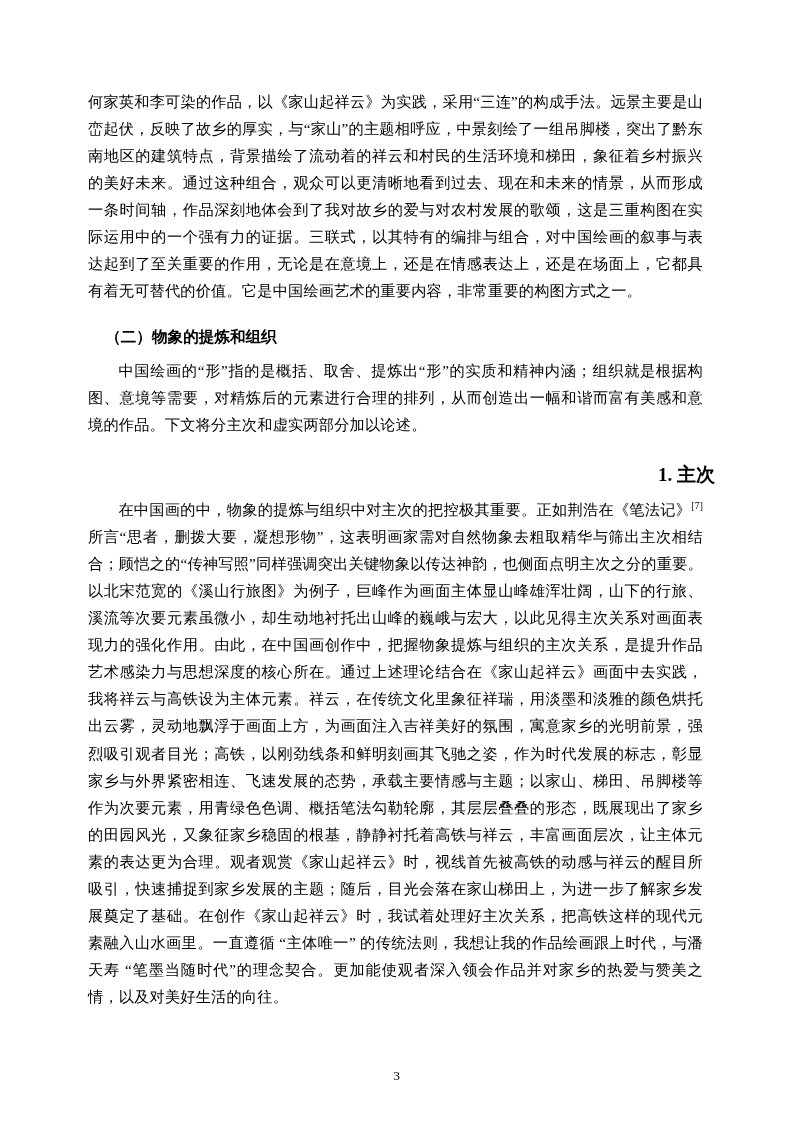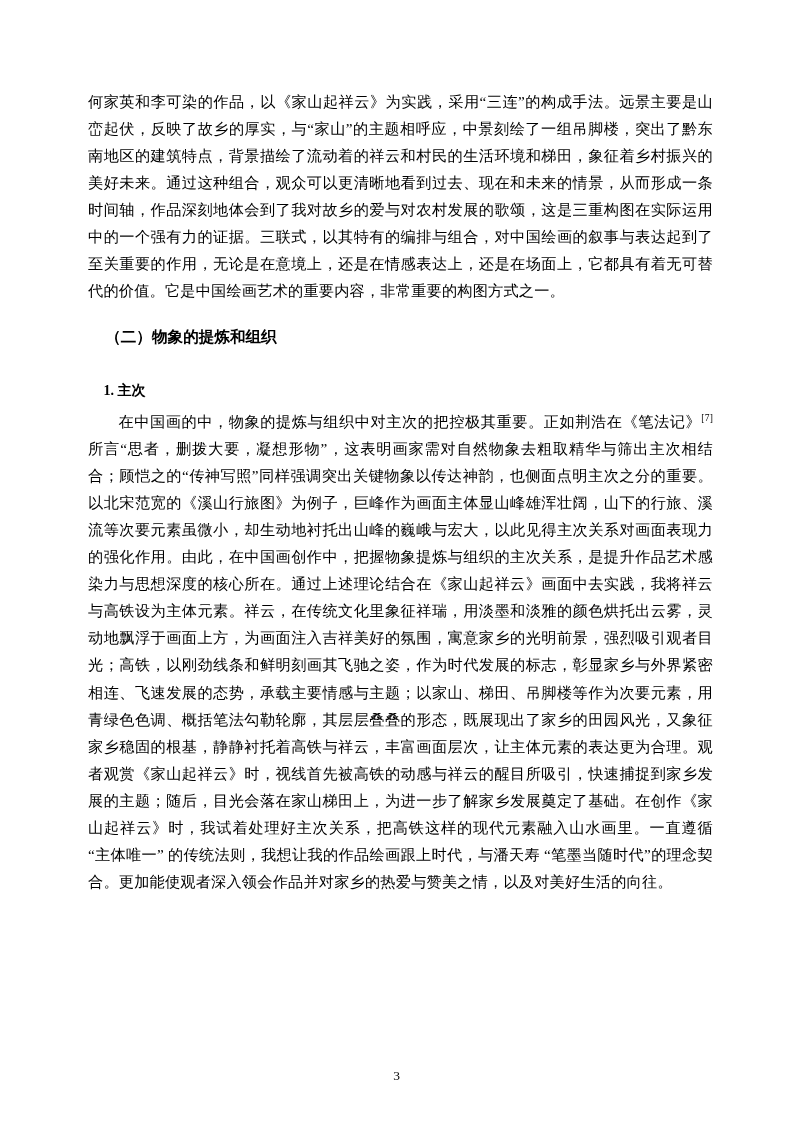--- a/index.html
+++ b/index.html
@@ -18,39 +18,40 @@
     color: #000000;
   }
   .body-text {
     font-size: 15.2px;
     line-height: 1.78;
     text-align: justify;
     text-justify: inter-ideograph;
     letter-spacing: 0.2px;
   }
   .para {
-    margin: 0 2px 2px 0;
+    margin: 0 12px 2px 0;
     text-indent: 0;
   }
   .para-indent {
     text-indent: 2em;
   }
   .heading {
     font-weight: bold;
     font-size: 15.6px;
     line-height: 1.78;
     margin: 19px 0 6px 0;
     text-indent: 1.1em;
   }
   .heading-sub {
     font-weight: bold;
-    font-size: 14px;
+    font-size: 19px;
     line-height: 1.78;
-    margin: 28px 0 4px 0;
+    margin: 20px 0 4px 0;
     text-indent: 1.1em;
+    text-align: right;
   }
   .para-block {
     margin-top: 4px;
   }
   .page-number {
     position: absolute;
     bottom: 38px;
     left: 0;
     width: 100%;
     text-align: center;
@@ -65,20 +66,21 @@
 </style>
 </head>
 <body>
 
 <div class="page">
 
   <p class="body-text para">何家英和李可染的作品，以《家山起祥云》为实践，采用“三连”的构成手法。远景主要是山峦起伏，反映了故乡的厚实，与“家山”的主题相呼应，中景刻绘了一组吊脚楼，突出了黔东南地区的建筑特点，背景描绘了流动着的祥云和村民的生活环境和梯田，象征着乡村振兴的美好未来。通过这种组合，观众可以更清晰地看到过去、现在和未来的情景，从而形成一条时间轴，作品深刻地体会到了我对故乡的爱与对农村发展的歌颂，这是三重构图在实际运用中的一个强有力的证据。三联式，以其特有的编排与组合，对中国绘画的叙事与表达起到了至关重要的作用，无论是在意境上，还是在情感表达上，还是在场面上，它都具有着无可替代的价值。它是中国绘画艺术的重要内容，非常重要的构图方式之一。</p>
 
   <h2 class="heading">（二）物象的提炼和组织</h2>
 
+  <p class="body-text para para-indent para-block">中国绘画的“形”指的是概括、取舍、提炼出“形”的实质和精神内涵；组织就是根据构图、意境等需要，对精炼后的元素进行合理的排列，从而创造出一幅和谐而富有美感和意境的作品。下文将分主次和虚实两部分加以论述。</p>
 
   <h3 class="heading-sub">1. 主次</h3>
 
   <p class="body-text para para-indent para-block"><span>在中国画的中，物象的提炼与组织中对主次的把控极其重要。正如荆浩在《笔法记》</span><span class="sup">[7]</span><span>所言“思者，删拨大要，凝想形物”，这表明画家需对自然物象去粗取精华与筛出主次相结合；顾恺之的“传神写照”同样强调突出关键物象以传达神韵，也侧面点明主次之分的重要。以北宋范宽的《溪山行旅图》为例子，巨峰作为画面主体显山峰雄浑壮阔，山下的行旅、溪流等次要元素虽微小，却生动地衬托出山峰的巍峨与宏大，以此见得主次关系对画面表现力的强化作用。由此，在中国画创作中，把握物象提炼与组织的主次关系，是提升作品艺术感染力与思想深度的核心所在。通过上述理论结合在《家山起祥云》画面中去实践，我将祥云与高铁设为主体元素。祥云，在传统文化里象征祥瑞，用淡墨和淡雅的颜色烘托出云雾，灵动地飘浮于画面上方，为画面注入吉祥美好的氛围，寓意家乡的光明前景，强烈吸引观者目光；高铁，以刚劲线条和鲜明刻画其飞驰之姿，作为时代发展的标志，彰显家乡与外界紧密相连、飞速发展的态势，承载主要情感与主题；以家山、梯田、吊脚楼等作为次要元素，用青绿色色调、概括笔法勾勒轮廓，其层层叠叠的形态，既展现出了家乡的田园风光，又象征家乡稳固的根基，静静衬托着高铁与祥云，丰富画面层次，让主体元素的表达更为合理。观者观赏《家山起祥云》时，视线首先被高铁的动感与祥云的醒目所吸引，快速捕捉到家乡发展的主题；随后，目光会落在家山梯田上，为进一步了解家乡发展奠定了基础。在创作《家山起祥云》时，我试着处理好主次关系，把高铁这样的现代元素融入山水画里。一直遵循 “主体唯一” 的传统法则，我想让我的作品绘画跟上时代，与潘天寿 “笔墨当随时代”的理念契合。更加能使观者深入领会作品并对家乡的热爱与赞美之情，以及对美好生活的向往。</span></p>
 
   <div class="page-number">3</div>
 
 </div>
 
 </body></html>

